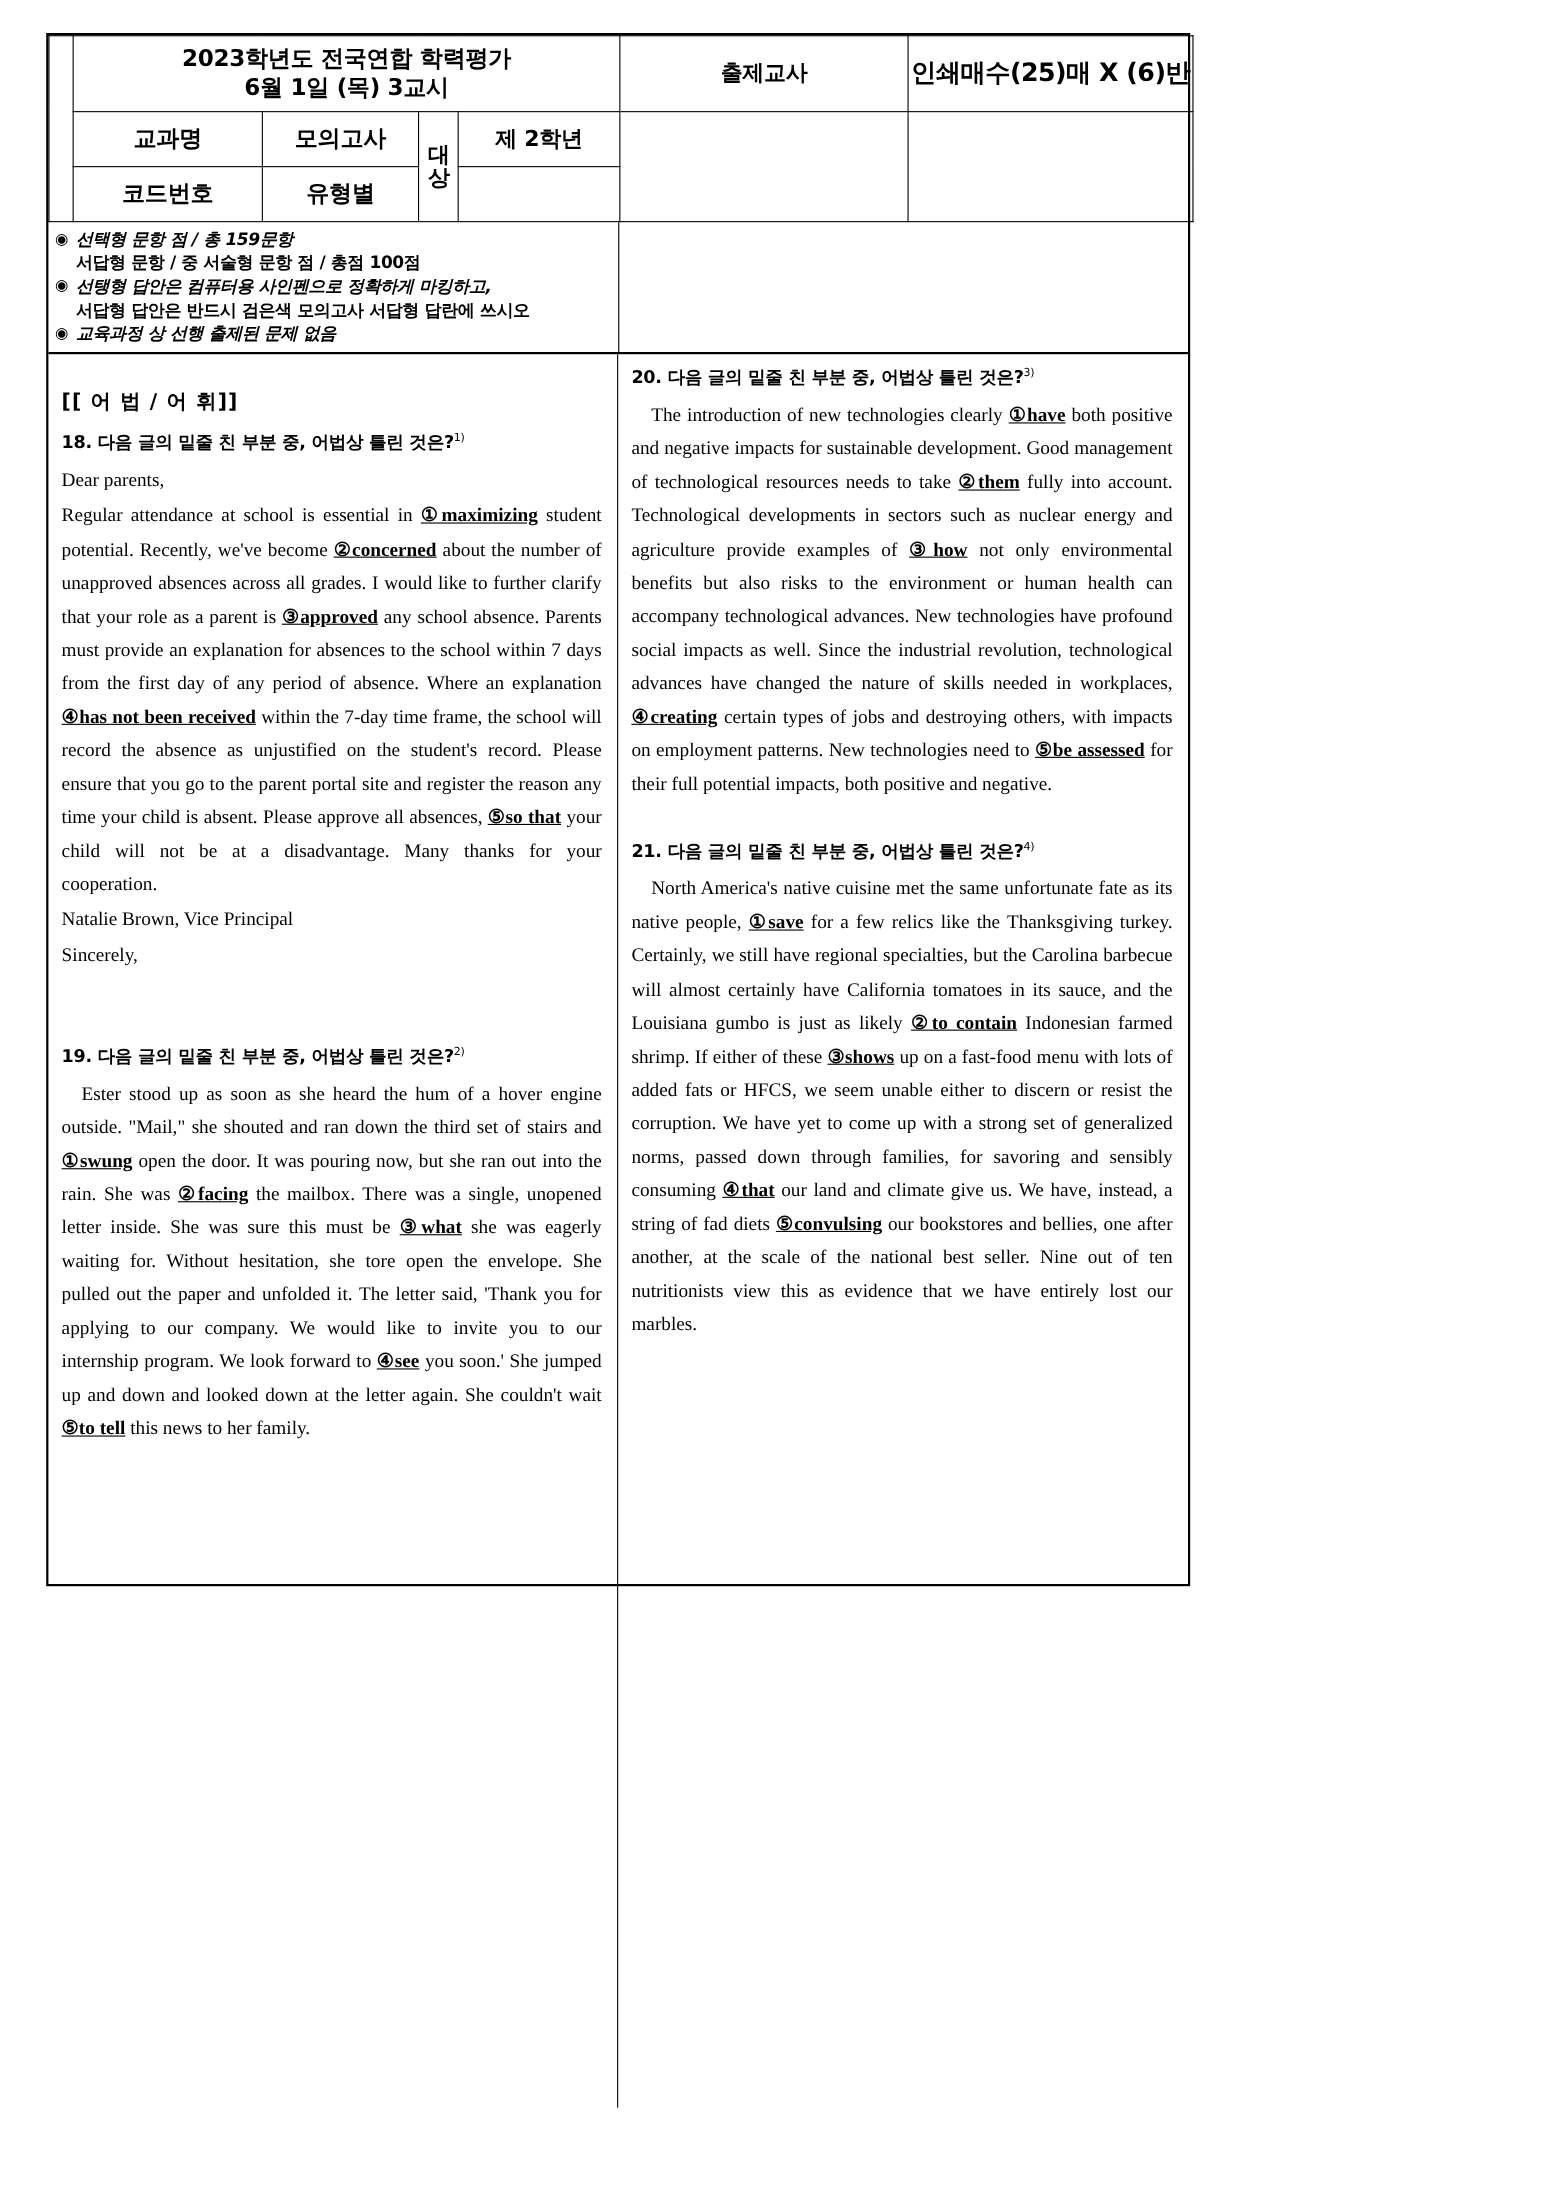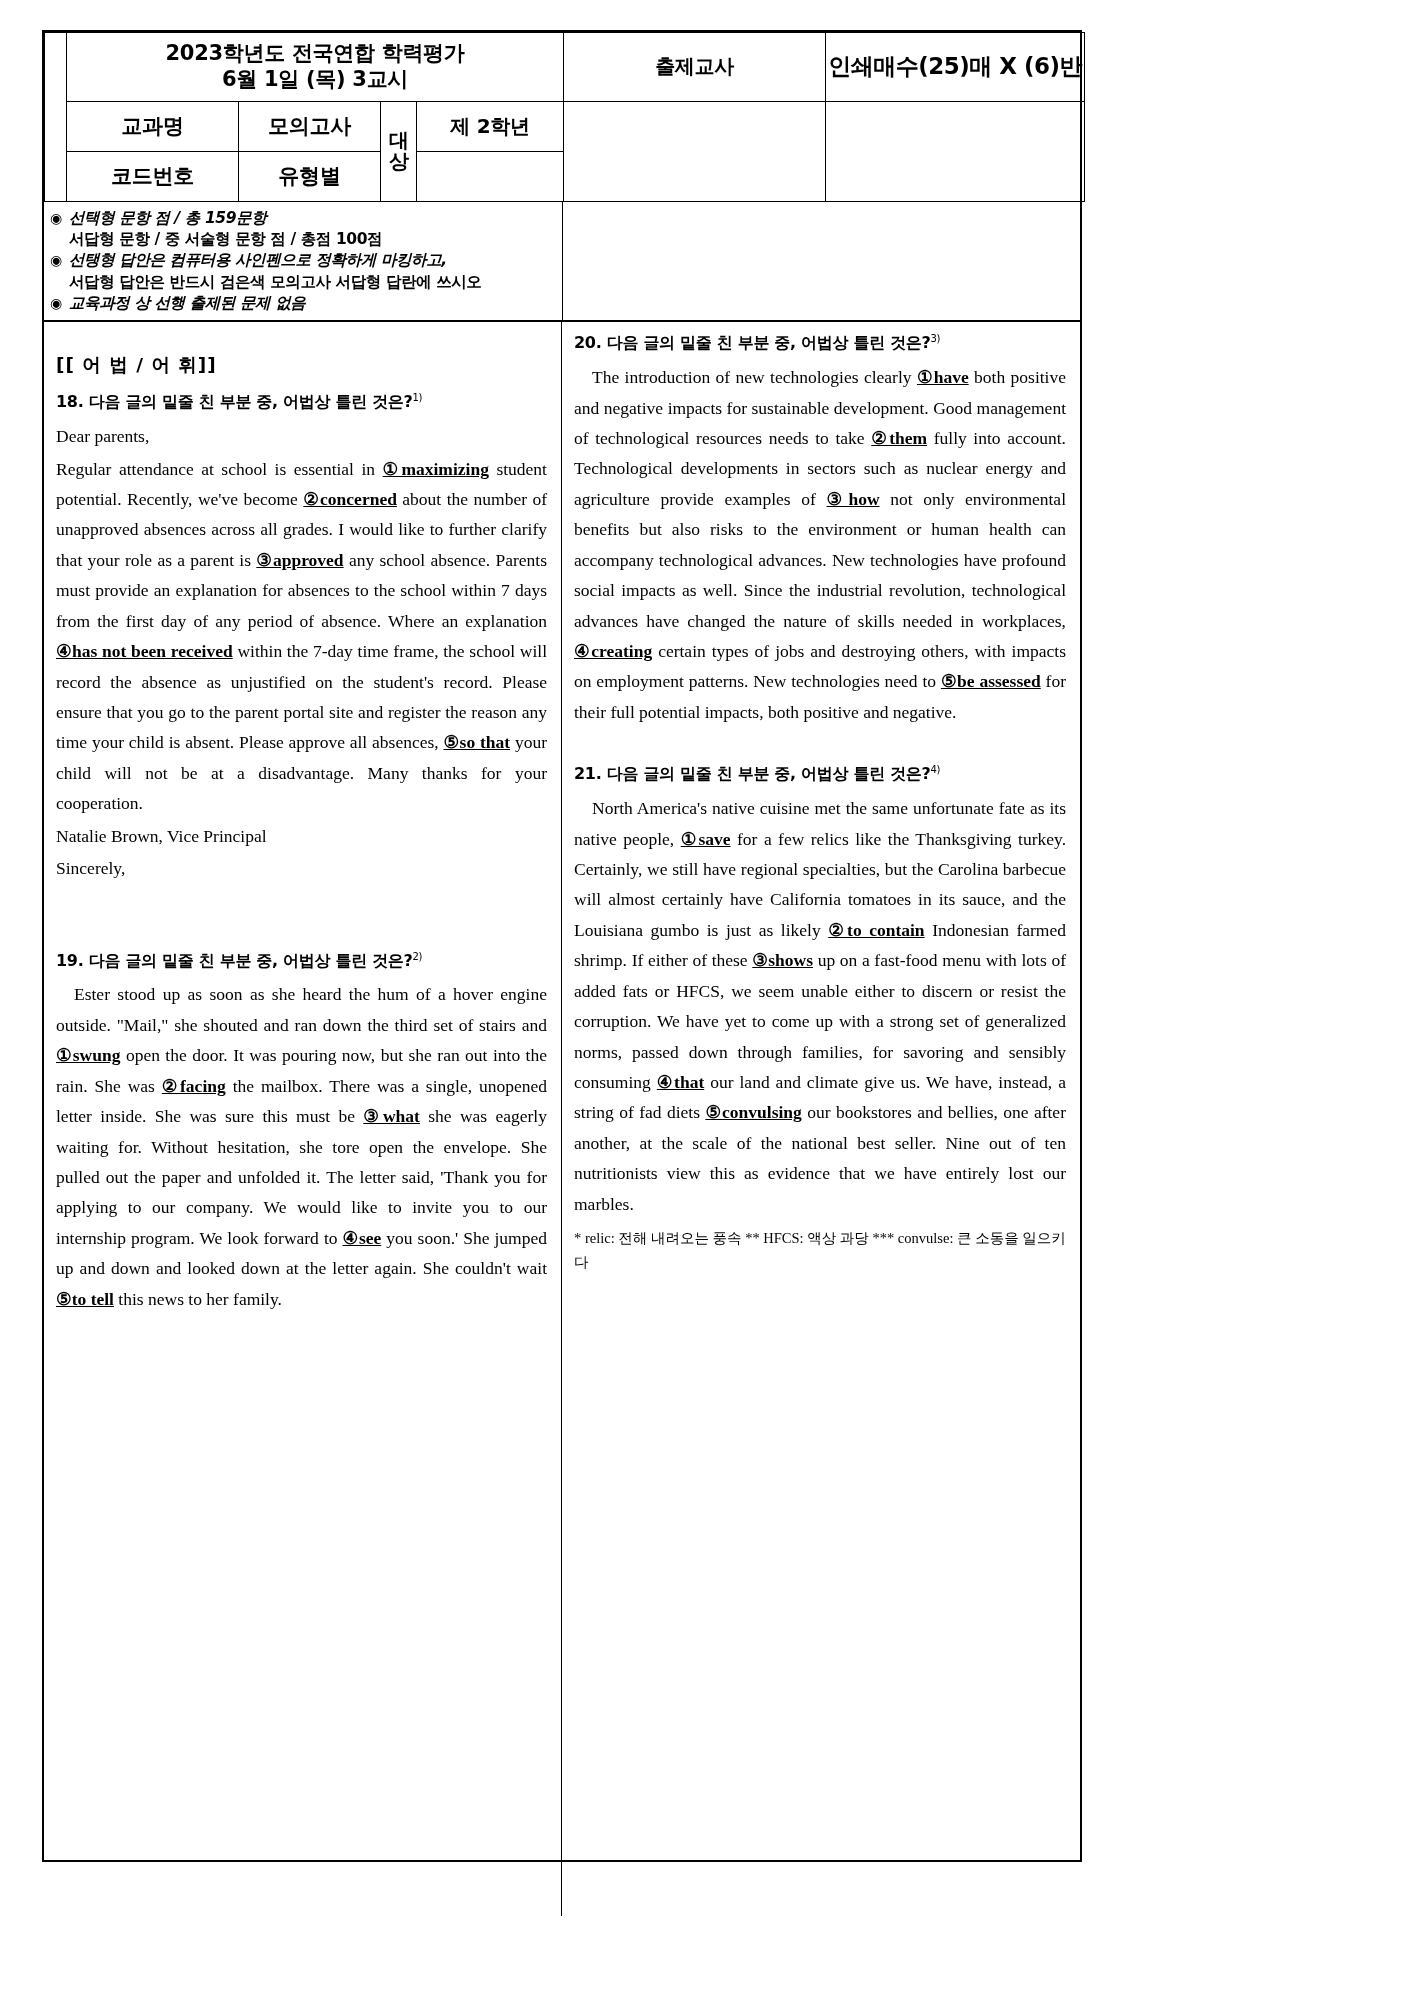--- a/index.html
+++ b/index.html
@@ -10,21 +10,21 @@
   body {
     width: 1422px; height: 1992px;
     font-family: "Liberation Serif", "DejaVu Serif", serif;
     color: #000;
     position: relative;
   }
   .page {
     position: absolute;
     left: 42px; top: 30px;
     width: 1040px;
-    height: 1832px;
+    height: 1412px;
     border: 2px solid #000;
   }
 
   
   .hdr-table {
     width: 100%;
     border-collapse: collapse;
     table-layout: fixed;
   }
   .hdr-table td {
@@ -234,19 +234,18 @@
       </div>
       <div class="para indent"><span>The introduction of new technologies clearly </span><u class="ch">①have</u><span> both positive and negative impacts for sustainable development. Good management of technological resources needs to take </span><u class="ch">②them</u><span> fully into account. Technological developments in sectors such as nuclear energy and agriculture provide examples of </span><u class="ch">③how</u><span> not only environmental benefits but also risks to the environment or human health can accompany technological advances. New technologies have profound social impacts as well. Since the industrial revolution, technological advances have changed the nature of skills needed in workplaces, </span><u class="ch">④creating</u><span> certain types of jobs and destroying others, with impacts on employment patterns. New technologies need to </span><u class="ch">⑤be assessed</u><span> for their full potential impacts, both positive and negative.</span></div>
 
       <div class="gap-m"></div>
 
       <div class="q-head">
         <span>21. 다음 글의 밑줄 친 부분 중, 어법상 틀린 것은?</span><sup>4)</sup>
       </div>
       <div class="para indent"><span>North America's native cuisine met the same unfortunate fate as its native people, </span><u class="ch">①save</u><span> for a few relics like the Thanksgiving turkey. Certainly, we still have regional specialties, but the Carolina barbecue will almost certainly have California tomatoes in its sauce, and the Louisiana gumbo is just as likely </span><u class="ch">②to contain</u><span> Indonesian farmed shrimp. If either of these </span><u class="ch">③shows</u><span> up on a fast-food menu with lots of added fats or HFCS, we seem unable either to discern or resist the corruption. We have yet to come up with a strong set of generalized norms, passed down through families, for savoring and sensibly consuming </span><u class="ch">④that</u><span> our land and climate give us. We have, instead, a string of fad diets </span><u class="ch">⑤convulsing</u><span> our bookstores and bellies, one after another, at the scale of the national best seller. Nine out of ten nutritionists view this as evidence that we have entirely lost our marbles.</span></div>
 
-      <div class="footnote">* relic: 전해 내려오는 풍속 ** HFCS: 액상 과당 *** convulse: 큰 소동을 일으키다</div>
 
     </div>
 
   </div>
 
 </div>
 
 </body></html>

